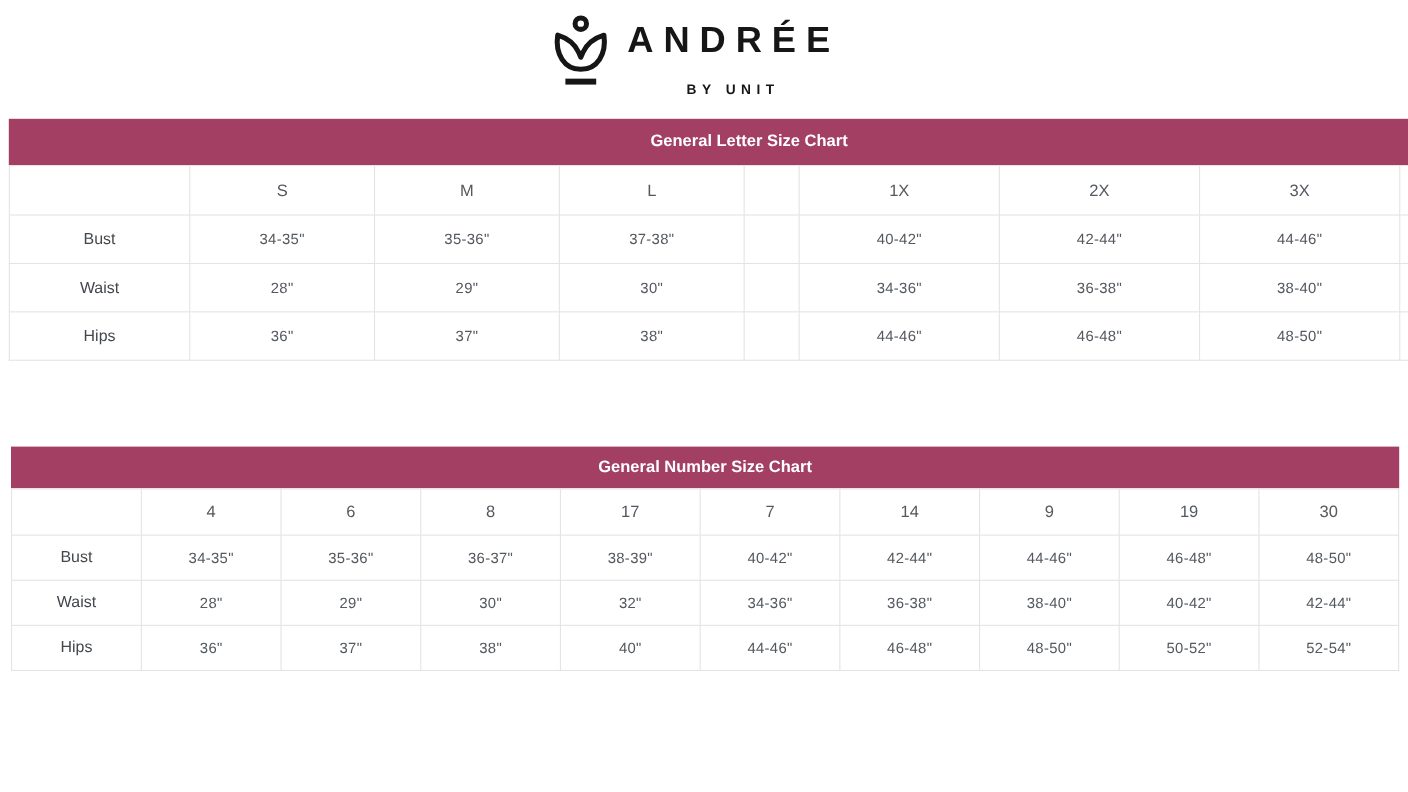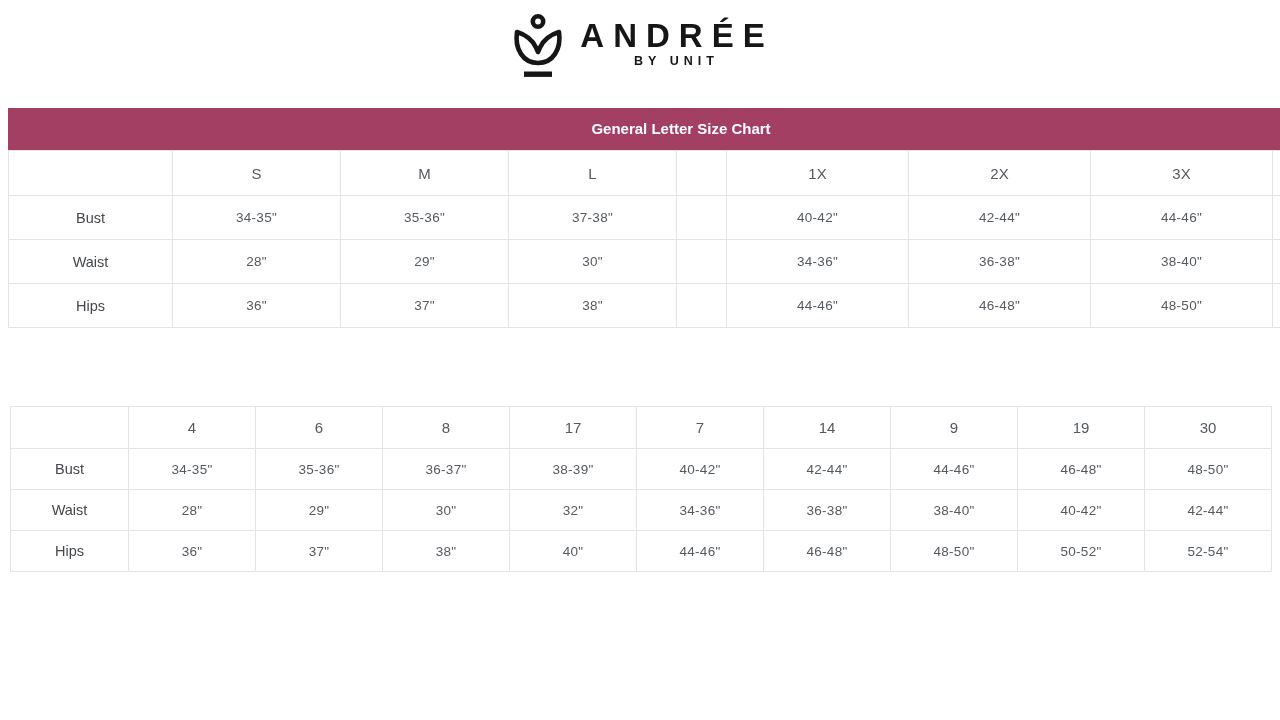--- a/index.html
+++ b/index.html
@@ -8,21 +8,21 @@
     background: #ffffff;
     width: 1280px;
     height: 720px;
     overflow: hidden;
     font-family: "Liberation Sans", sans-serif;
   }
   
   .logo-wrap {
     position: absolute;
     top: 12px;
-    left: 14px;
+    left: 4px;
     width: 1256px;
     display: flex;
     justify-content: center;
     align-items: flex-start;
     gap: 10px;
   }
   .logo-icon { width: 56px; height: 68px; flex: 0 0 auto; }
   .logo-text { display: flex; flex-direction: column; align-items: center; padding-top: 6px; }
   .brand-name {
     font-size: 33px;
@@ -31,21 +31,21 @@
     color: #161616;
     line-height: 1.1;
     white-space: nowrap;
     text-indent: 4px;
   }
   .brand-tagline {
     font-size: 12.5px;
     font-weight: 700;
     letter-spacing: 5px;
     color: #161616;
-    margin-top: 0;
+    margin-top: 20px;
     white-space: nowrap;
     text-indent: 3px;
   }
   
   .chart { position: absolute; }
   .chart-letter { left: 8px;  top: 108px; width: 1346px; }
   .chart-number { left: 10px; top: 406px; width: 1262px; }
   .chart-title {
     background: #a23f63;
     color: #ffffff;
@@ -153,20 +153,21 @@
           <td>44-46"</td>
           <td>46-48"</td>
           <td>48-50"</td>
           <td></td>
         </tr>
       </tbody>
   </table>
 </section>
 
 <section class="chart chart-number">
+  <div class="chart-title">General Number Size Chart</div>
   <table>
     <colgroup>
       <col style="width:118px">
         <col>
         <col>
         <col>
         <col>
         <col>
         <col>
         <col>

